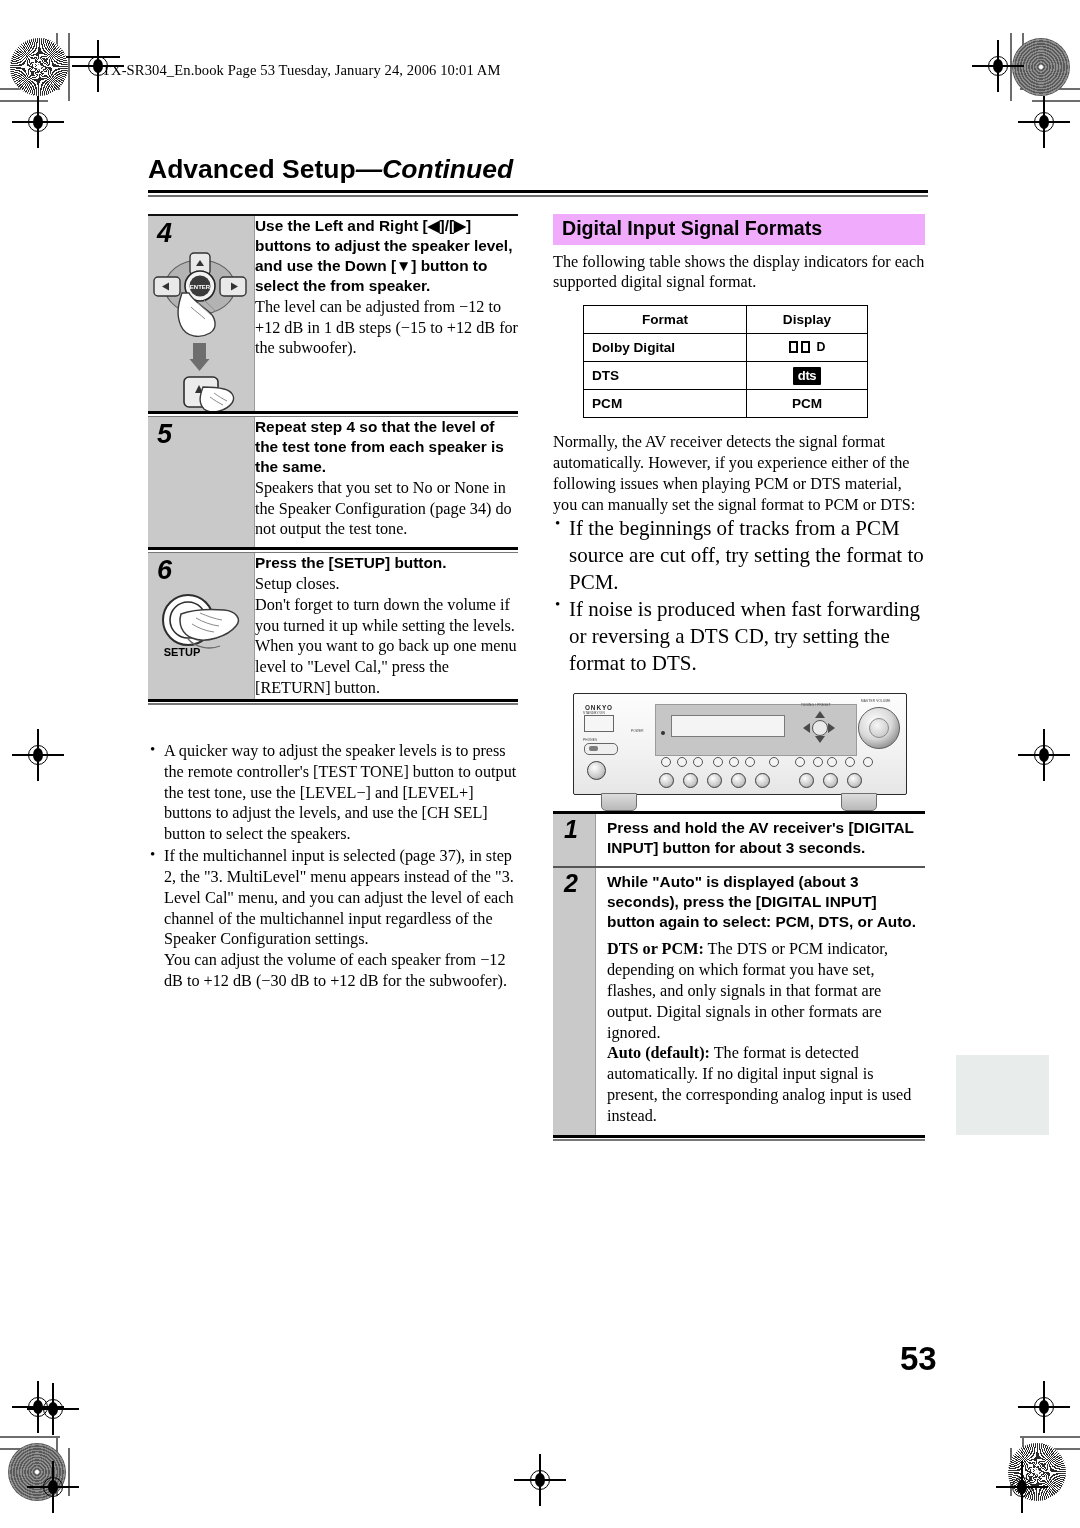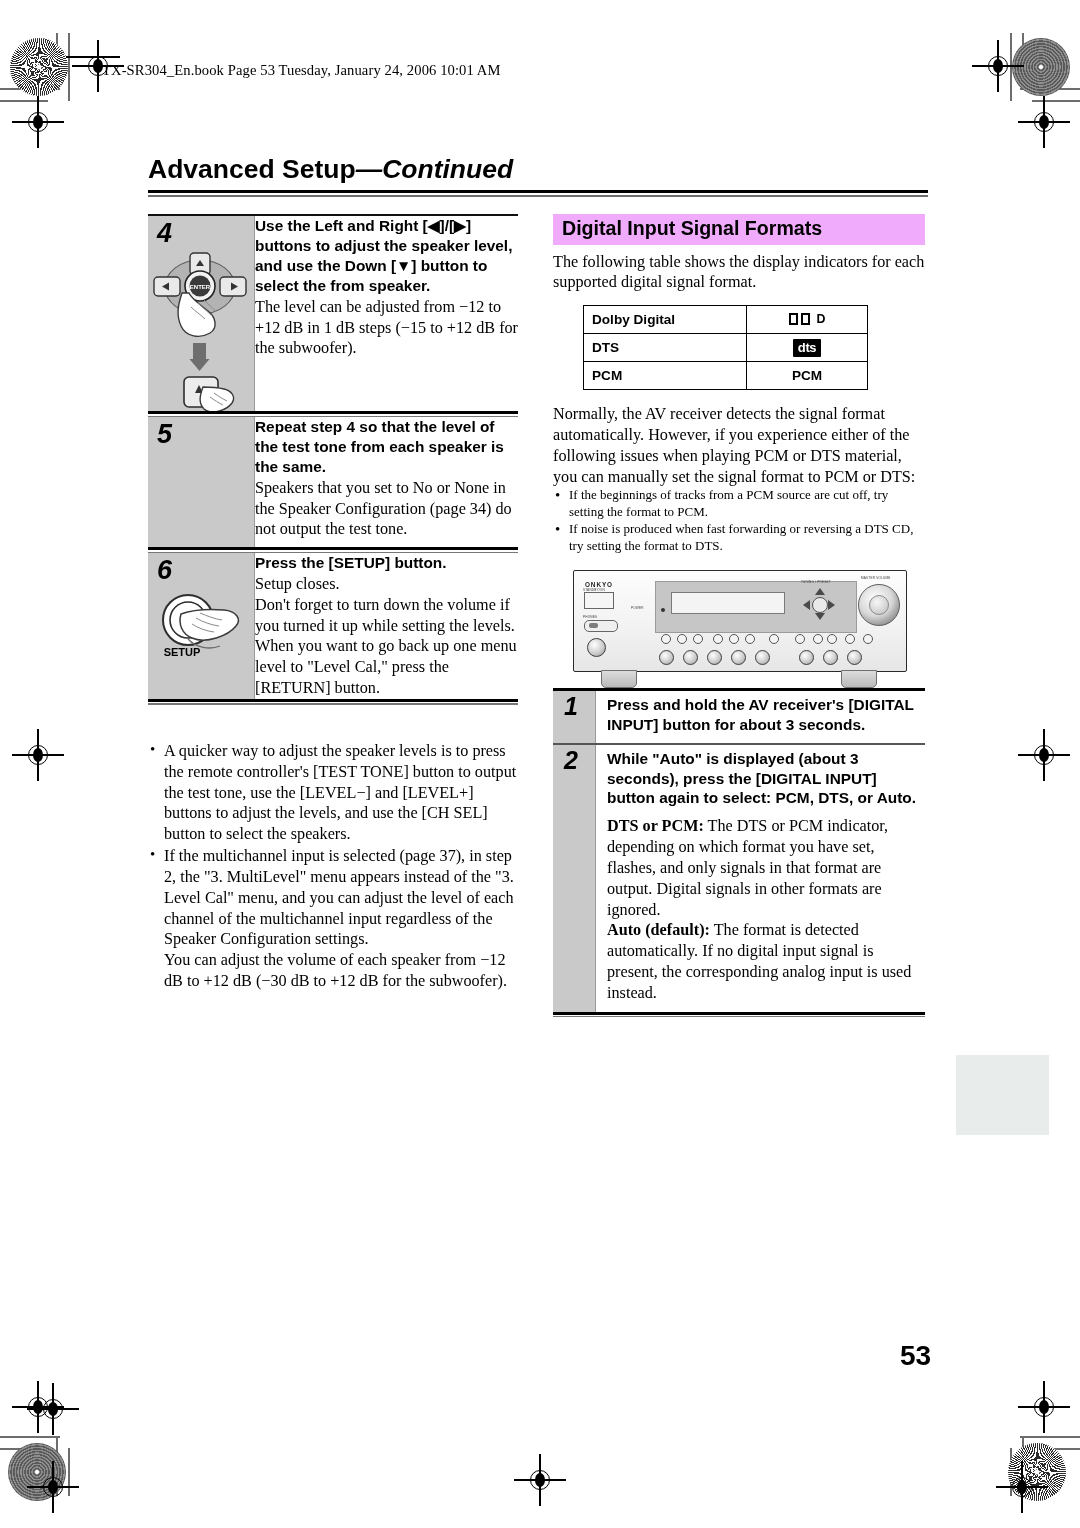--- a/index.html
+++ b/index.html
@@ -60,21 +60,21 @@
   .note .nh{font-weight:bold;font-size:16.6px;}
   .note ul{margin:0;padding:0;list-style:none;}
   .note li{position:relative;padding-left:16px;font-size:16.2px;line-height:1.285;margin-top:1px;}
   .note li::before{content:"•";position:absolute;left:2px;top:-1px;font-size:15px;}
 
   
   .secthead{background:#f0abfc;padding:5px 0 6px 9px;font-family:"Liberation Sans", sans-serif;
     font-weight:bold;font-size:19.6px;line-height:1;}
   .para{font-size:16.2px;line-height:1.285;margin-top:7px;}
   .rlist{margin:0;padding:0;list-style:none;}
-  .rlist li{position:relative;padding-left:16px;font-size:13px;line-height:1.285;}
+  .rlist li{position:relative;padding-left:16px;font-size:21px;line-height:1.285;}
   .rlist li::before{content:"•";position:absolute;left:2px;top:-1px;font-size:15px;}
 
   
   .fmt{border-collapse:collapse;margin:12px auto 0 30px;}
   .fmt td,.fmt th{border:1.7px solid #000;font-family:"Liberation Sans", sans-serif;font-weight:bold;
     font-size:13.6px;height:25px;}
   .fmt th{text-align:center;}
   .fmt td.lbl{text-align:left;padding:0 8px;width:146px;}
   .fmt td.disp{text-align:center;width:118px;}
   .ddglyph{display:inline-flex;align-items:center;gap:3px;}
@@ -120,21 +120,21 @@
   
   .numtable{width:100%;border-collapse:collapse;margin-top:8px;}
   .numtable td{vertical-align:top;padding:0;}
   .numtable .nn{width:42px;background:#c9c9c9;}
   .numtable .nn .n{font-family:"Liberation Sans", sans-serif;font-style:italic;font-weight:bold;font-size:25px;
     padding:3px 0 0 11px;line-height:1;}
   .numtable .nb{padding:4px 0 8px 11px;border-left:1.2px solid #9a9a9a;}
 
   
   .pageno{position:absolute;left:900px;top:1340px;font-family:"Liberation Sans", sans-serif;
-    font-weight:bold;font-size:28px;}
+    font-weight:bold;font-size:33px;}
   .thumbtab{position:absolute;left:956px;top:1055px;width:93px;height:80px;background:#e8edec;}
 </style>
 </head>
 <body>
 
 <div class="page">
 
   <div class="cropline" style="left:0;top:88px;width:60px;height:1.6px;"></div>
   <div class="cropline" style="left:0;top:100px;width:48px;height:1.6px;"></div>
   <div class="cropline" style="left:56px;top:33px;width:1.6px;height:56px;"></div>
@@ -345,20 +345,24 @@
   </div>
 
   <div class="colR">
 
     <div class="secthead">Digital Input Signal Formats</div>
 
     <div class="para">The following table shows the display indicators for each supported digital signal format.</div>
 
     <table class="fmt">
       <tbody>
+          <tr>
+        <th>Format</th>
+        <th>Display</th>
+      </tr>
       <tr>
         <td class="lbl">Dolby Digital</td>
         <td class="disp">
           <span class="ddglyph">
             <span class="b"></span>
                 <span class="b r"></span>
                 <span class="d">D</span>
           </span>
         </td>
       </tr>

